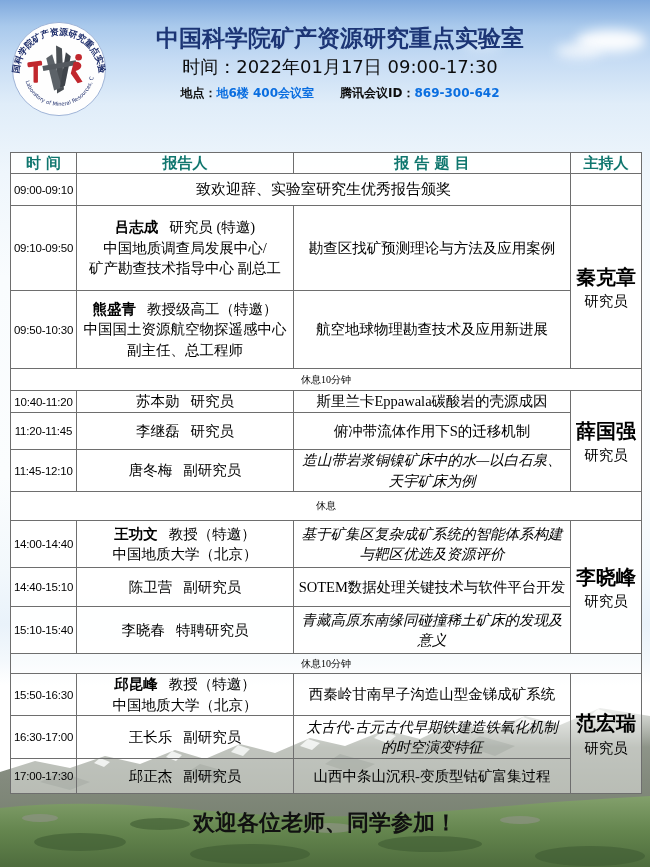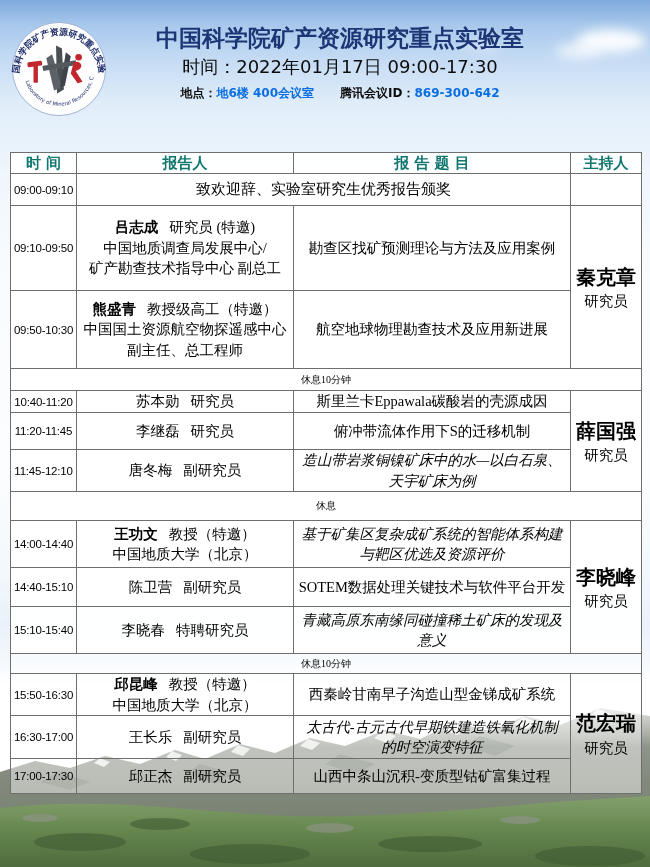--- a/index.html
+++ b/index.html
@@ -291,13 +291,14 @@
     <tr style="height:35px" class="ghost">
       <td class="t-time">17:00-17:30</td>
       <td class="t-body">
         <div><span class="sp-name">邱正杰</span><span>副研究员</span></div>
       </td>
       <td class="t-body">山西中条山沉积-变质型钴矿富集过程</td>
     </tr>
   </tbody>
     </table>
 
+  <div class="footer">欢迎各位老师、同学参加！</div>
 </div>
 
 </body></html>

